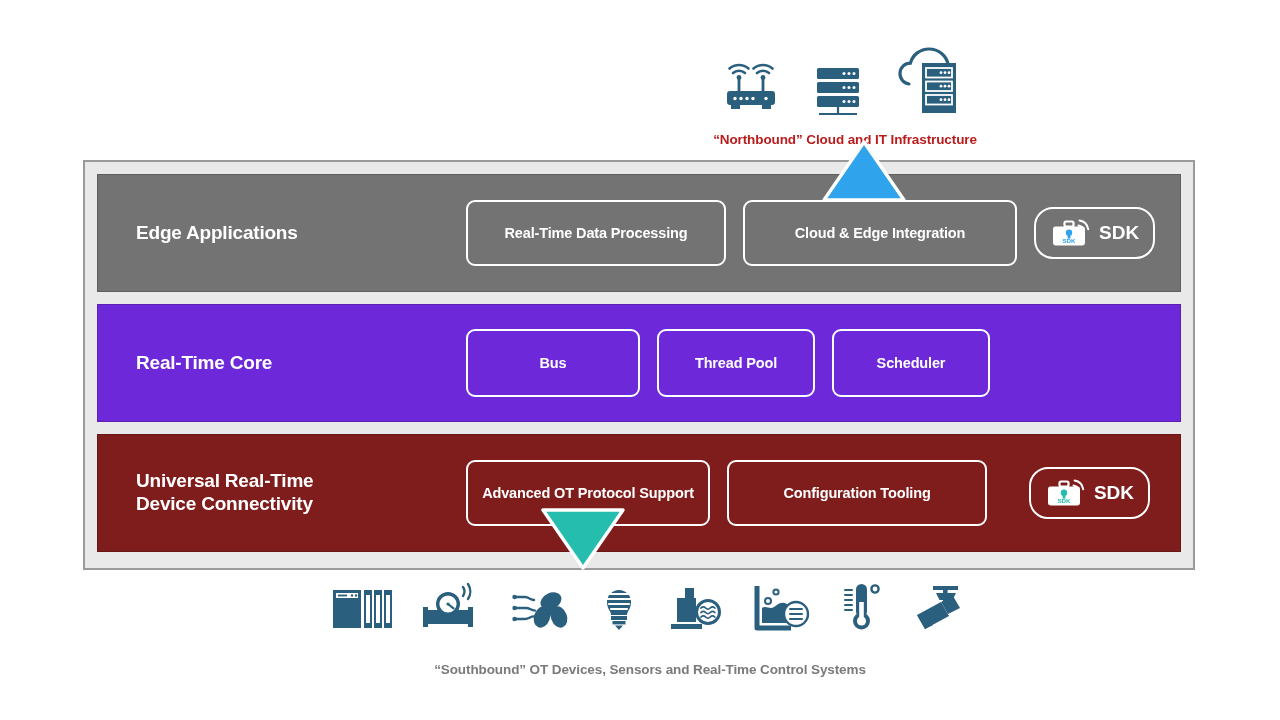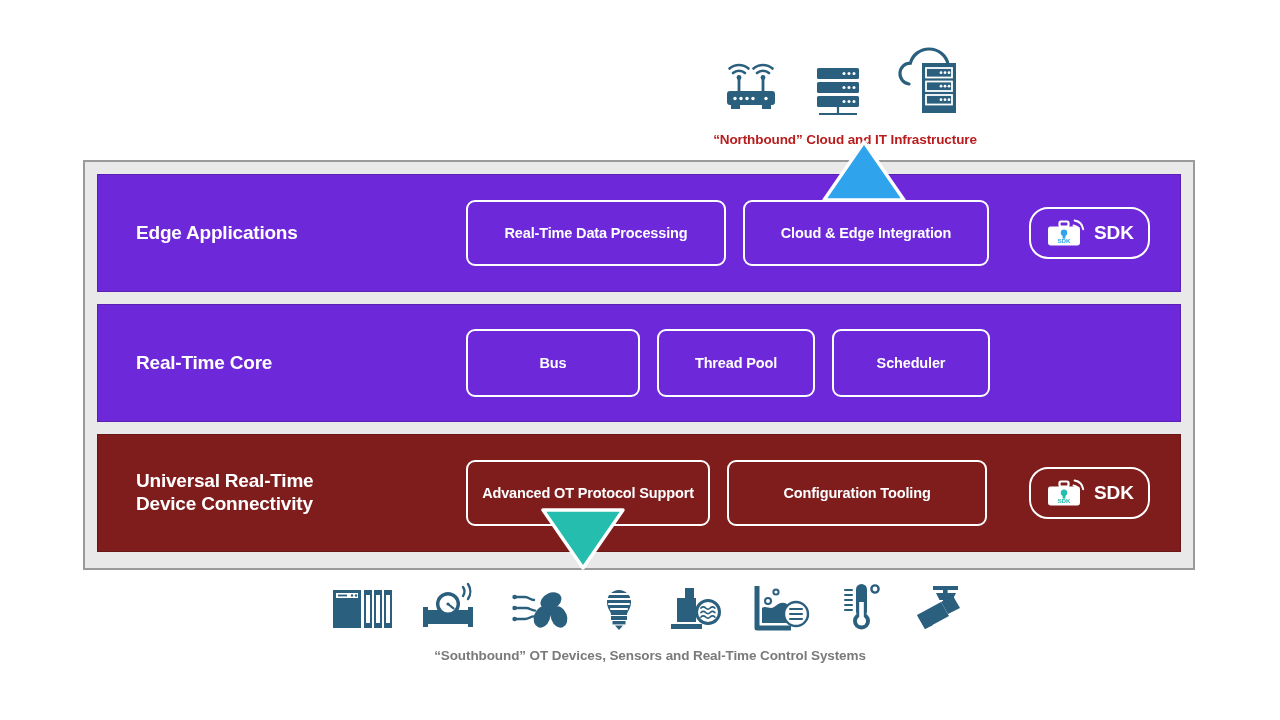--- a/index.html
+++ b/index.html
@@ -39,21 +39,21 @@
   .layer{
     position:relative;
     box-sizing:border-box;
     display:flex; align-items:center;
     border:1px solid rgba(0,0,0,.18);
     height:118px;
     overflow:visible;
   }
   .layer + .layer{ margin-top:12px; }
 
-  #layer-edge{ background:#6d28d9; }
+  #layer-edge{ background:#737373; }
   #layer-core{ background:#6d28d9; }
   #layer-device{ background:#7f1d1d; }
 
   .layer-title{
     color:#ffffff; font-weight:bold; font-size:19px;
     line-height:1.2; letter-spacing:-.2px;
     margin-left:38px; width:330px; flex:none;
     white-space:pre-line;
   }
 
@@ -101,21 +101,21 @@
   
   #southbound{
     position:absolute; left:300px; top:580px; width:700px;
     text-align:center;
   }
   #southbound .icons{
     display:flex; align-items:flex-end; justify-content:center;
     gap:28px; height:56px;
   }
   #southbound .caption{
-    margin-top:12px;
+    margin-top:26px;
     font-size:13.5px; font-weight:bold; color:#7a7a7a;
     letter-spacing:-.1px; white-space:nowrap;
   }
 </style>
 </head>
 <body>
 
 <div id="northbound">
   <div class="icons">
 
@@ -200,21 +200,21 @@
 </svg>
 
 <div id="stack">
 
   <div class="layer" id="layer-edge">
     <div class="layer-title">Edge Applications</div>
     <div class="boxes">
       <div class="cap" style="width:260px">
         <span>Real-Time Data Processing</span>
       </div>
-      <div class="cap" style="width:246px">
+      <div class="cap" style="width:274px">
         <span>Cloud &amp; Edge Integration</span>
       </div>
       <div class="sdk">
         <span>
           <svg width="40" height="34" viewBox="0 0 40 34">
             <rect x="14.5" y="5.5" width="9" height="5" rx="1.4" fill="none" stroke="#ffffff" stroke-width="2.2"></rect>
             <rect x="3" y="10.5" width="32" height="19" rx="2.4" fill="#ffffff"></rect>
             <path d="M19 13.5a3.2 3.2 0 0 1 0 6.4 3.2 3.2 0 0 1 0-6.4z" fill="#2fa4ec"></path>
             <rect x="17.6" y="18" width="2.8" height="4.6" fill="#2fa4ec"></rect>
             <text x="19" y="27.4" font-family="'Liberation Sans',sans-serif" font-size="6.2" font-weight="bold" fill="#2fa4ec" text-anchor="middle">SDK</text>

